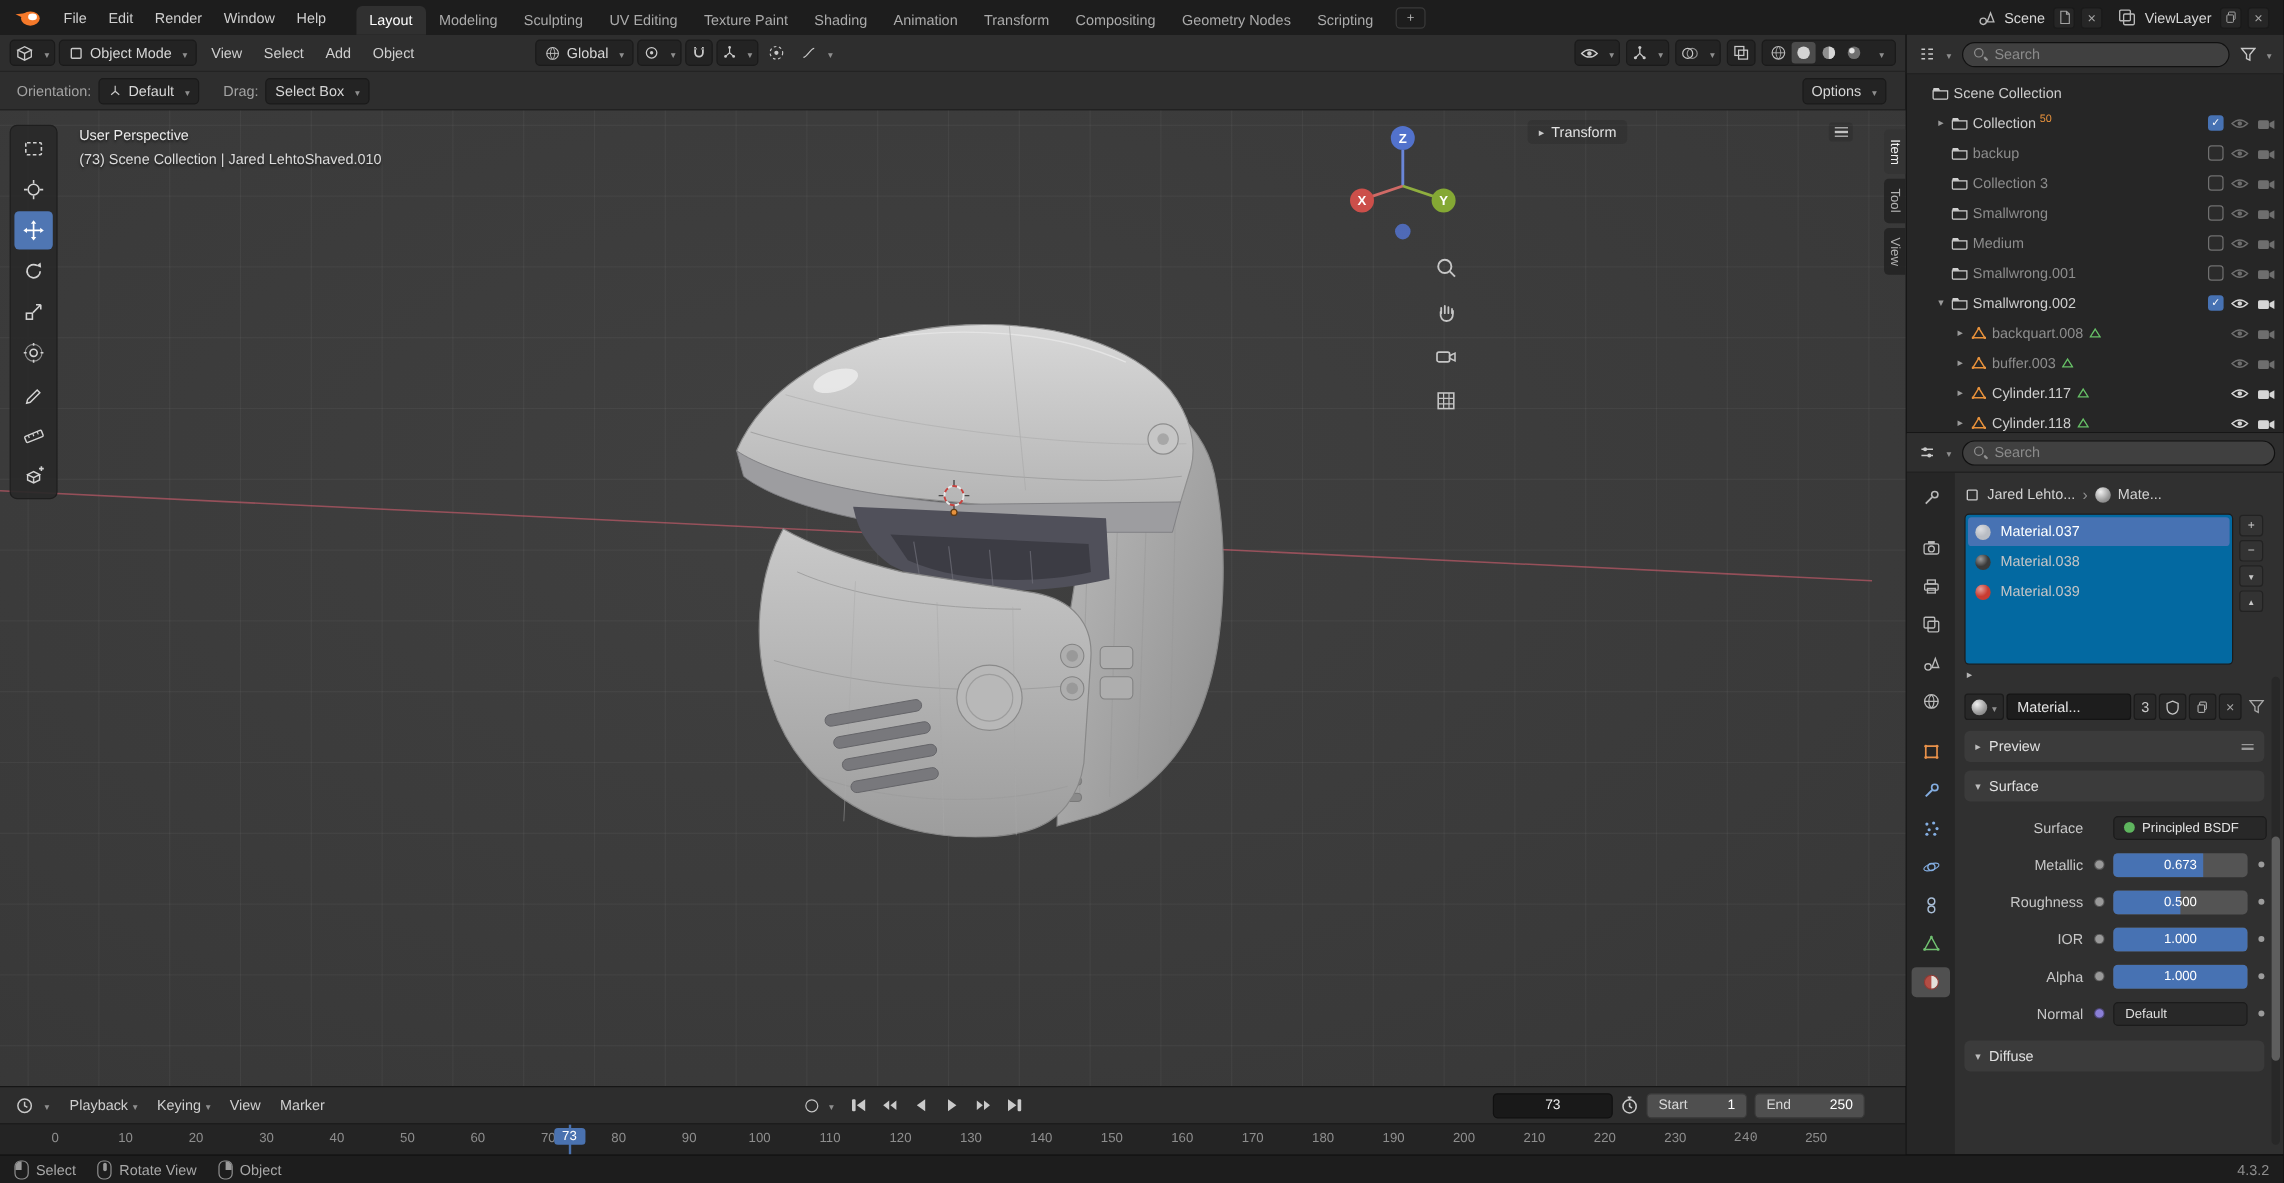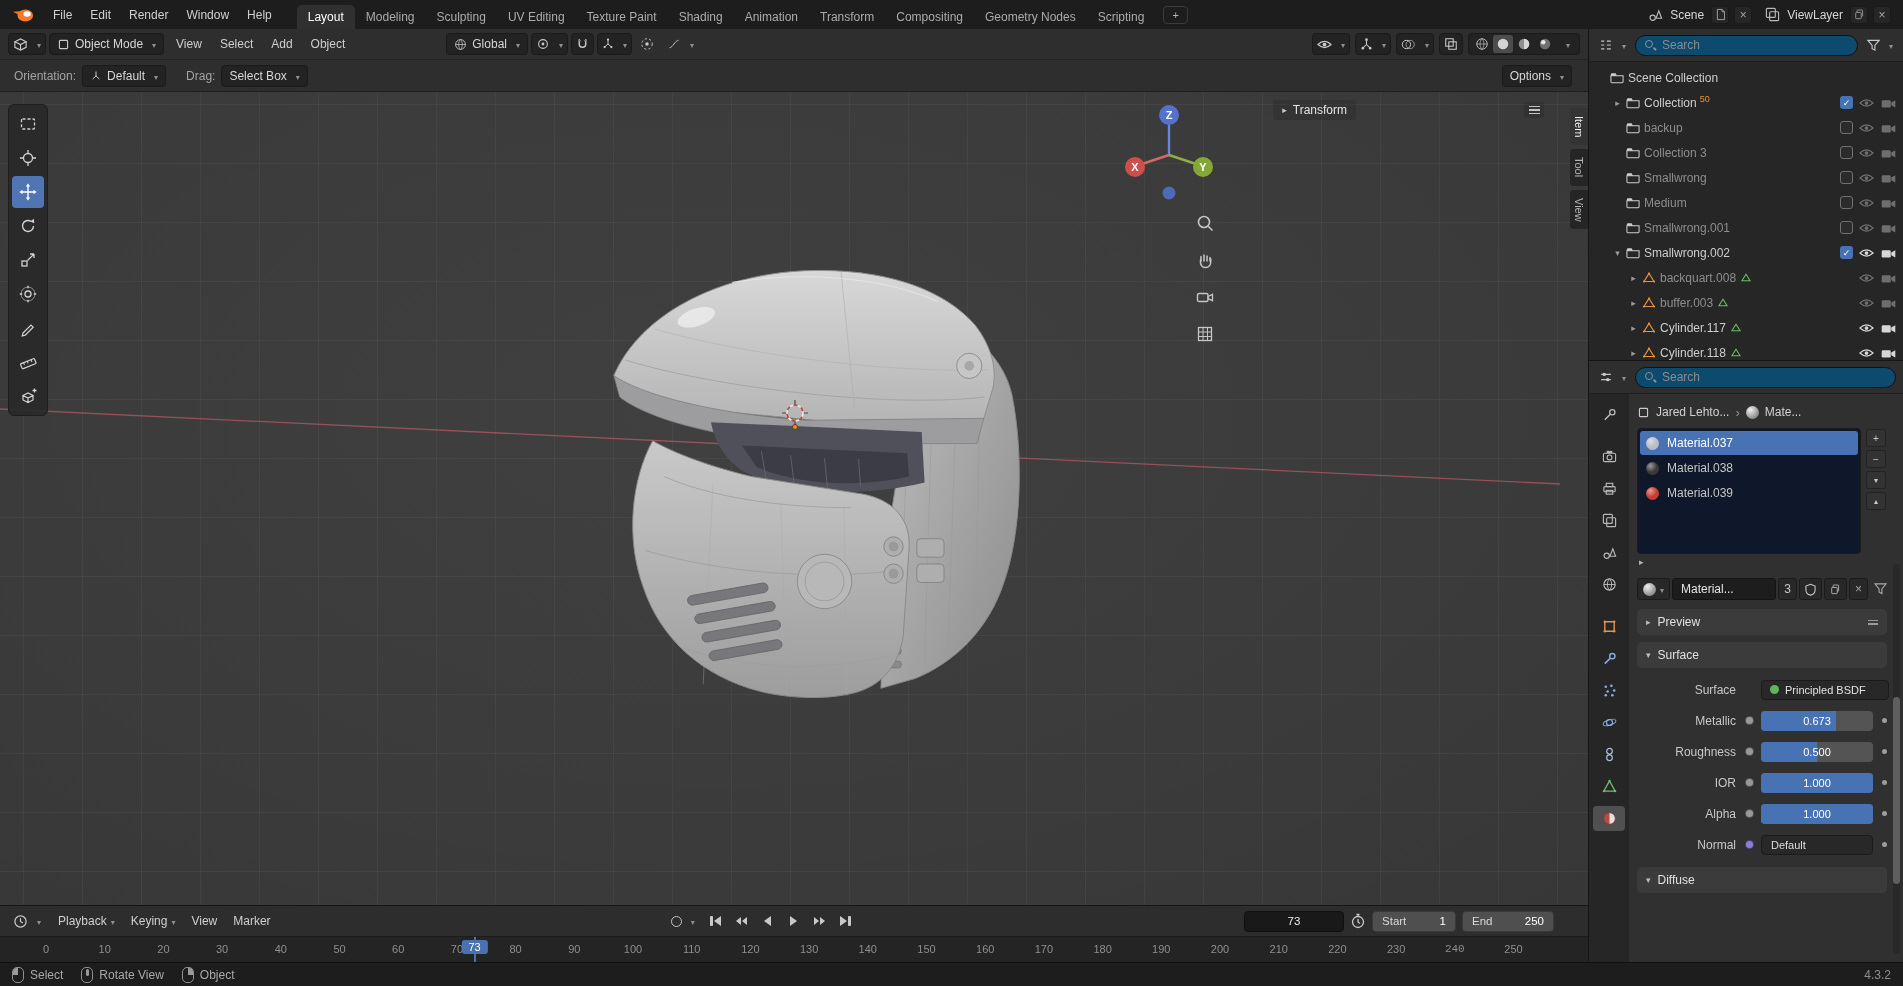--- a/index.html
+++ b/index.html
@@ -91,21 +91,21 @@
 .hint{display:flex;align-items:center;gap:6px;}
 .mouse{width:12px;height:16px;border:1px solid #8f8f8f;border-radius:5px;position:relative;display:inline-block;}
 .mouse::before{content:"";position:absolute;background:#9a9a9a;}
 .mouse.left::before{left:0;top:0;width:5px;height:7px;border-radius:4px 0 0 0;}
 .mouse.middle::before{left:4px;top:1px;width:3px;height:7px;border-radius:2px;}
 .mouse.right::before{right:0;top:0;width:5px;height:7px;border-radius:0 4px 0 0;}
 .sb-version{margin-left:auto;color:#8e8e8e;}
 
 .outliner{height:332px;flex:0 0 auto;background:#262626;display:flex;flex-direction:column;border-bottom:1px solid #161616;}
 .panel-head-row{height:33px;background:#2e2e2e;display:flex;align-items:center;gap:6px;padding:0 7px;border-bottom:1px solid #1e1e1e;flex:0 0 auto;}
-.search-box{flex:1;height:21px;background:#0c4a6e;border:1px solid #111;border-radius:11px;display:flex;align-items:center;gap:6px;padding:0 8px;min-width:0;}
+.search-box{flex:1;height:21px;background:#404040;border:1px solid #111;border-radius:11px;display:flex;align-items:center;gap:6px;padding:0 8px;min-width:0;}
 .search-box input{flex:1;background:transparent;border:none;outline:none;color:#a5a5a5;font-size:12px;font-family:inherit;min-width:0;}
 .search-box input::placeholder{color:#8b8b8b;}
 .mag{width:12px;height:12px;position:relative;flex:0 0 auto;}
 .mag::before{content:"";position:absolute;left:1px;top:1px;width:6px;height:6px;border:1.4px solid #8f8f8f;border-radius:50%;}
 .mag::after{content:"";position:absolute;left:8.6px;top:8.6px;width:4px;height:1.6px;background:#8f8f8f;transform:rotate(45deg);border-radius:1px;}
 .ol-rows{flex:1;overflow:hidden;padding-top:3px;}
 .ol-row{height:25px;display:flex;align-items:center;padding:0 6px 0 0;}
 .ol-arrow{width:13px;color:#9a9a9a;font-size:9px;text-align:center;flex:0 0 auto;}
 .ol-icon{width:18px;display:flex;justify-content:center;flex:0 0 auto;}
 .ol-name{color:#cdcdcd;margin-left:2px;white-space:nowrap;}
@@ -123,21 +123,21 @@
 .props-body{flex:1;display:flex;min-height:0;}
 .props-tabs{width:40px;flex:0 0 auto;background:#262626;display:flex;flex-direction:column;align-items:center;padding-top:8px;gap:7px;}
 .ptab{width:32px;height:25px;border-radius:4px;display:flex;align-items:center;justify-content:center;}
 .ptab.gap{margin-top:10px;}
 .ptab.active{background:#505050;}
 .props-content{flex:1;position:relative;padding:4px 16px 0 8px;overflow:hidden;min-width:0;}
 .breadcrumb{height:28px;display:flex;align-items:center;gap:6px;color:#d2d2d2;}
 .bc-sep::before{content:"›";color:#8f8f8f;font-size:13px;}
 .db-sphere{width:13px;height:13px;border-radius:50%;background:radial-gradient(circle at 35% 30%, #f0f0f0, #9a9a9a 60%, #6f6f6f);display:inline-block;}
 .slots-wrap{display:flex;gap:4px;margin-top:2px;}
-.slot-list{flex:1;height:126px;background:#0f172a;border:1px solid #1c1c1c;border-radius:4px;padding:2px;display:flex;flex-direction:column;gap:1px;min-width:0;}
+.slot-list{flex:1;height:126px;background:#0369a1;border:1px solid #1c1c1c;border-radius:4px;padding:2px;display:flex;flex-direction:column;gap:1px;min-width:0;}
 .slot-row{height:24px;flex:0 0 auto;display:flex;align-items:center;gap:8px;padding:0 6px;border-radius:3px;color:#c6c6c6;}
 .slot-row.selected{background:#4772b3;color:#fff;}
 .slot-sphere{width:13px;height:13px;border-radius:50%;flex:0 0 auto;}
 .slot-ops{width:22px;flex:0 0 auto;display:flex;flex-direction:column;gap:3px;align-items:center;padding-top:1px;}
 .op{width:20px;height:18px;background:#333;border:1px solid #222;border-radius:3px;display:flex;align-items:center;justify-content:center;color:#c7c7c7;font-size:10px;}
 .op-plus::before{content:"+";}
 .op-minus::before{content:"−";}
 .op-up::before{content:"▴";font-size:8px;}
 .op-down::before{content:"▾";font-size:8px;}
 .slots-footer{height:16px;display:flex;align-items:center;color:#b5b5b5;font-size:9px;padding-left:2px;}
@@ -438,20 +438,24 @@
               <rect x="330" y="312" width="28" height="19" rx="4"></rect>
             <circle cx="306" cy="294" r="10"></circle>
               <circle cx="306" cy="322" r="10"></circle>
           </g>
           <circle cx="306" cy="294" r="5" fill="#999999"></circle>
             <circle cx="306" cy="322" r="5" fill="#999999"></circle>
           <circle cx="384" cy="108" r="13" fill="#c6c6c6" stroke="#8d8d8d"></circle>
             <circle cx="384" cy="108" r="5" fill="#a7a7a7"></circle>
         </svg>
 
+        <div class="vp-text">
+          <div class="l1">User Perspective</div>
+          <div class="l2">(73) Scene Collection | Jared LehtoShaved.010</div>
+        </div>
 
         <svg class="cursor3d" width="26" height="26" viewBox="0 0 26 26">
           <path d="M13 0 V5 M13 21 V26 M0 13 H5 M21 13 H26" stroke="#4a4a4a" stroke-width="1.2"></path>
           <circle cx="13" cy="13" r="8" fill="none" stroke="#e8e8e8" stroke-width="1.6" stroke-dasharray="4 4"></circle>
           <circle cx="13" cy="13" r="8" fill="none" stroke="#c8433f" stroke-width="1.6" stroke-dasharray="4 4" stroke-dashoffset="4"></circle>
         </svg>
         <div class="origin-dot"></div>
 
         <div class="toolbar">
           <div class="tool-btn">

